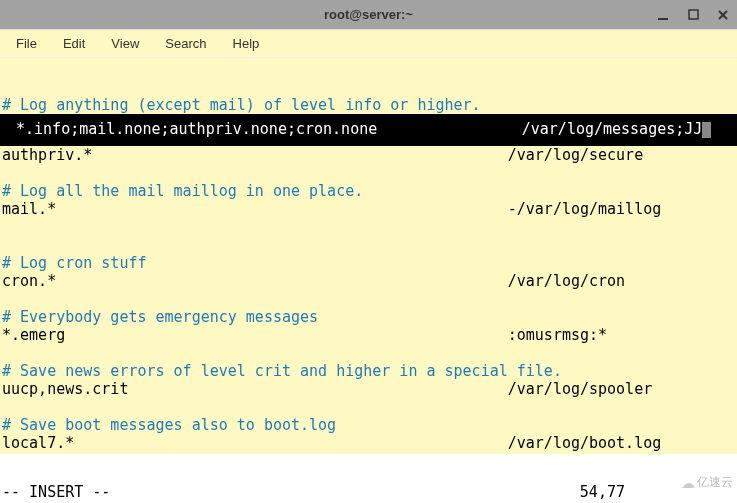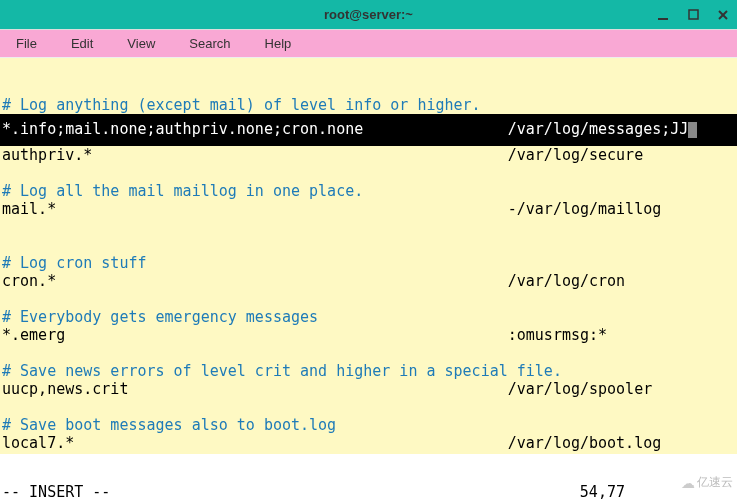--- a/index.html
+++ b/index.html
@@ -10,21 +10,21 @@
     body {
       font-family: sans-serif;
       background: #fff;
       width: 737px;
       height: 503px;
       overflow: hidden;
       position: relative;
     }
     .titlebar {
       height: 30px;
-      background: #14b8a6;
+      background: #a3a3a3;
       border-bottom: 1px solid #ddd;
       display: flex;
       align-items: center;
       justify-content: center;
       position: relative;
       font-size: 13px;
       font-weight: bold;
       color: #333;
     }
     .window-controls {
@@ -41,26 +41,26 @@
       height: 16px;
       display: flex;
       align-items: center;
       justify-content: center;
       cursor: pointer;
       font-size: 13px;
       color: #333;
     }
     .menubar {
       height: 28px;
-      background: #f9a8d4;
+      background: #fef9c3;
       border-bottom: 1px solid #eee;
       display: flex;
       align-items: center;
       padding: 0 6px;
-      gap: 14px;
+      gap: 6px;
       font-size: 13px;
       color: #333;
     }
     .menu-item {
       padding: 4px 10px;
       cursor: pointer;
     }
     .terminal {
       font-family: "DejaVu Sans Mono", "Liberation Mono", monospace;
       font-size: 15px;
@@ -73,21 +73,21 @@
       position: relative;
     }
     .comment {
       color: #1e7bb8;
     }
     .highlight-block {
       background: #000;
       color: #fff;
       margin-left: -2px;
       margin-right: -2px;
-      padding: 0 2px;
+      padding: 0 16px;
       display: block;
     }
     .highlight-block .highlight-line {
       padding: 4px 0 6px 0;
       border-top: 2px solid #000;
       border-bottom: 2px solid #000;
       display: block;
     }
     .cursor-block {
       display: inline-block;

